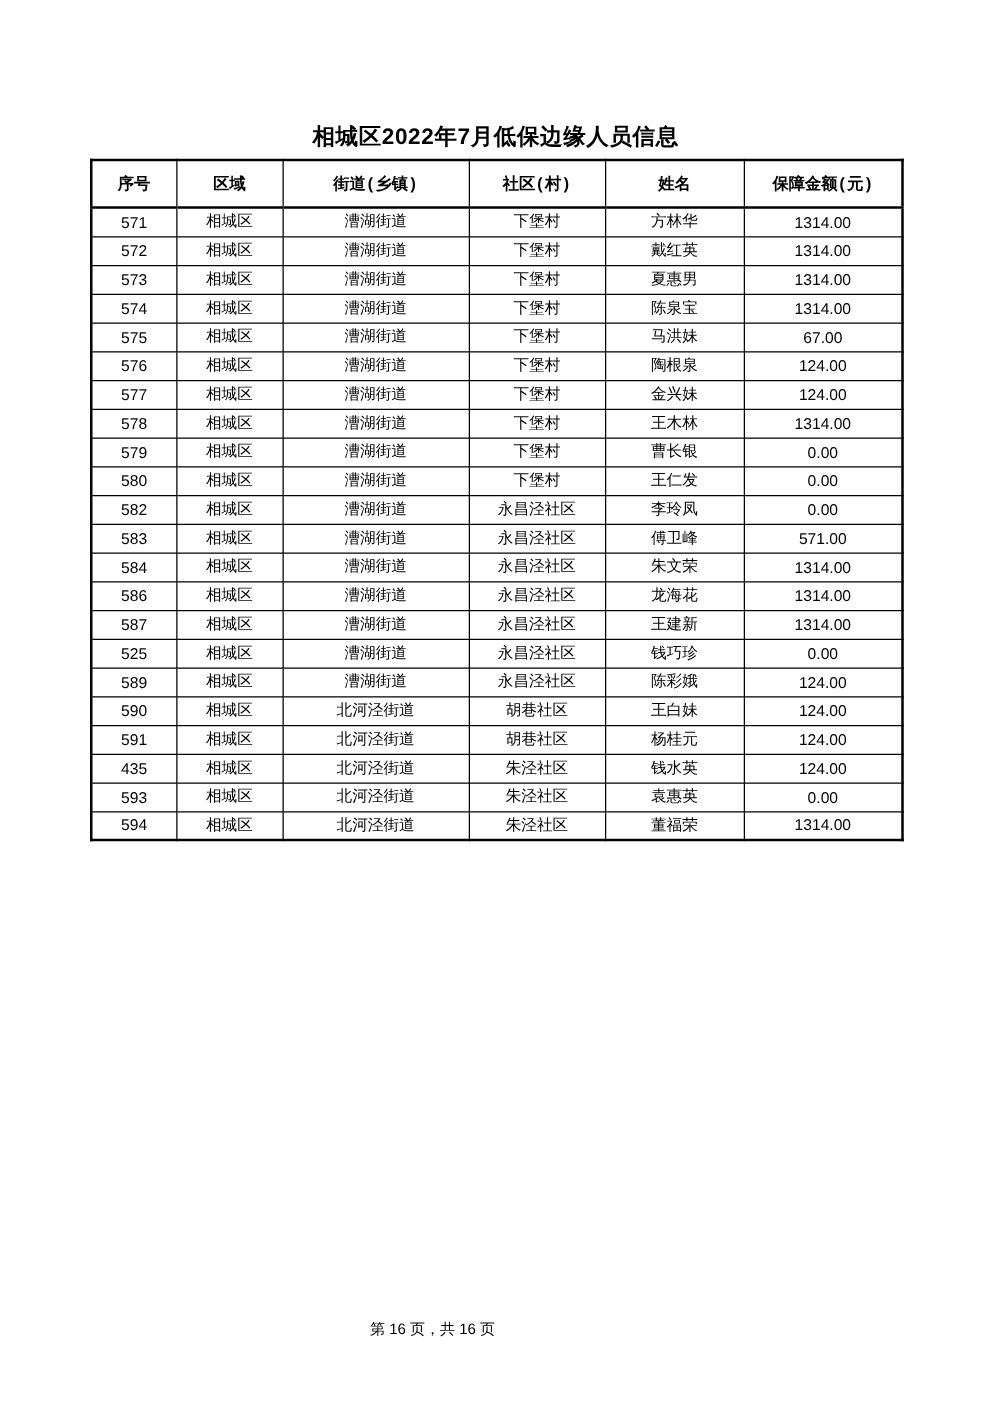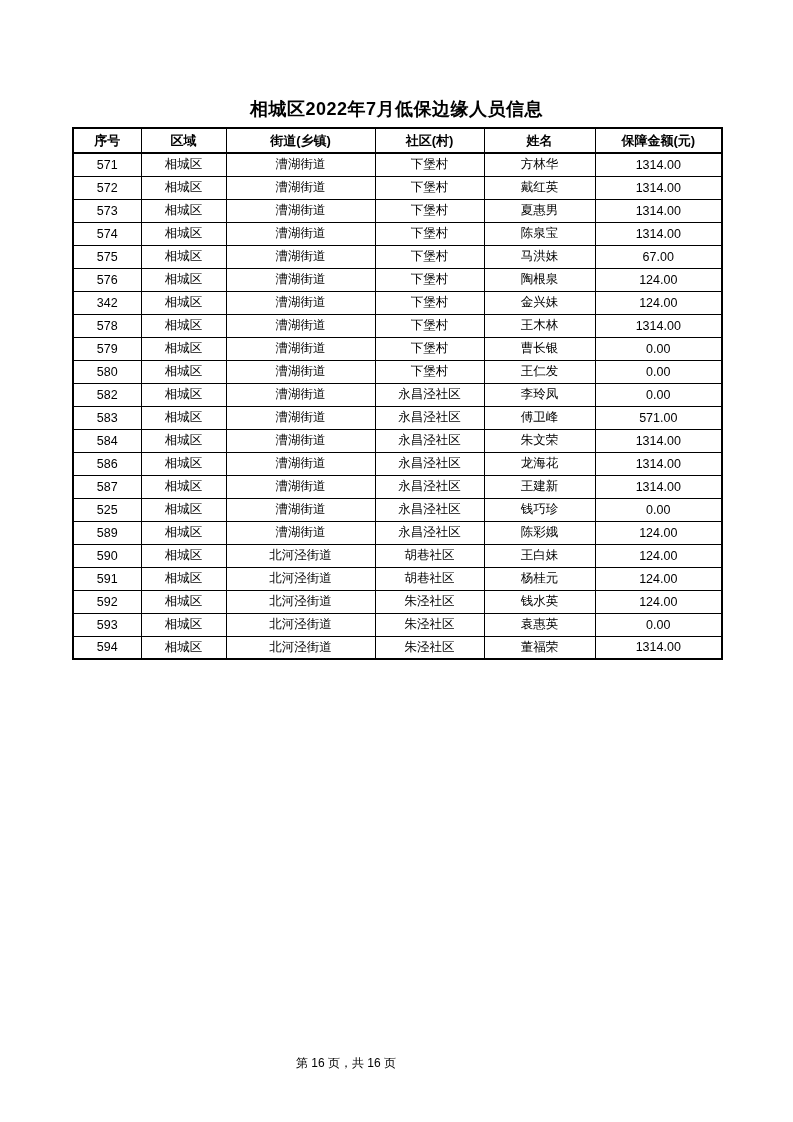--- a/index.html
+++ b/index.html
@@ -37,24 +37,25 @@
   }
   table.data-table th,
   table.data-table td {
     border: 1px solid #000000;
     text-align: center;
     vertical-align: middle;
     overflow: hidden;
     white-space: nowrap;
   }
   table.data-table th {
-    height: 25px;
+    height: 38px;
     font-size: 13px;
     font-weight: 700;
     border-bottom-width: 2px;
+    font-family: Liberation Mono, monospace;
   }
   table.data-table td {
     height: 23px;
     font-size: 12.5px;
     font-weight: 400;
   }
   .page-footer {
     position: absolute;
     top: 1055px;
     left: 0;
@@ -134,21 +135,21 @@
         </tr>
         <tr>
           <td>576</td>
           <td>相城区</td>
           <td>漕湖街道</td>
           <td>下堡村</td>
           <td>陶根泉</td>
           <td>124.00</td>
         </tr>
         <tr>
-          <td>342</td>
+          <td>577</td>
           <td>相城区</td>
           <td>漕湖街道</td>
           <td>下堡村</td>
           <td>金兴妹</td>
           <td>124.00</td>
         </tr>
         <tr>
           <td>578</td>
           <td>相城区</td>
           <td>漕湖街道</td>
@@ -238,21 +239,21 @@
         </tr>
         <tr>
           <td>591</td>
           <td>相城区</td>
           <td>北河泾街道</td>
           <td>胡巷社区</td>
           <td>杨桂元</td>
           <td>124.00</td>
         </tr>
         <tr>
-          <td>592</td>
+          <td>435</td>
           <td>相城区</td>
           <td>北河泾街道</td>
           <td>朱泾社区</td>
           <td>钱水英</td>
           <td>124.00</td>
         </tr>
         <tr>
           <td>593</td>
           <td>相城区</td>
           <td>北河泾街道</td>

